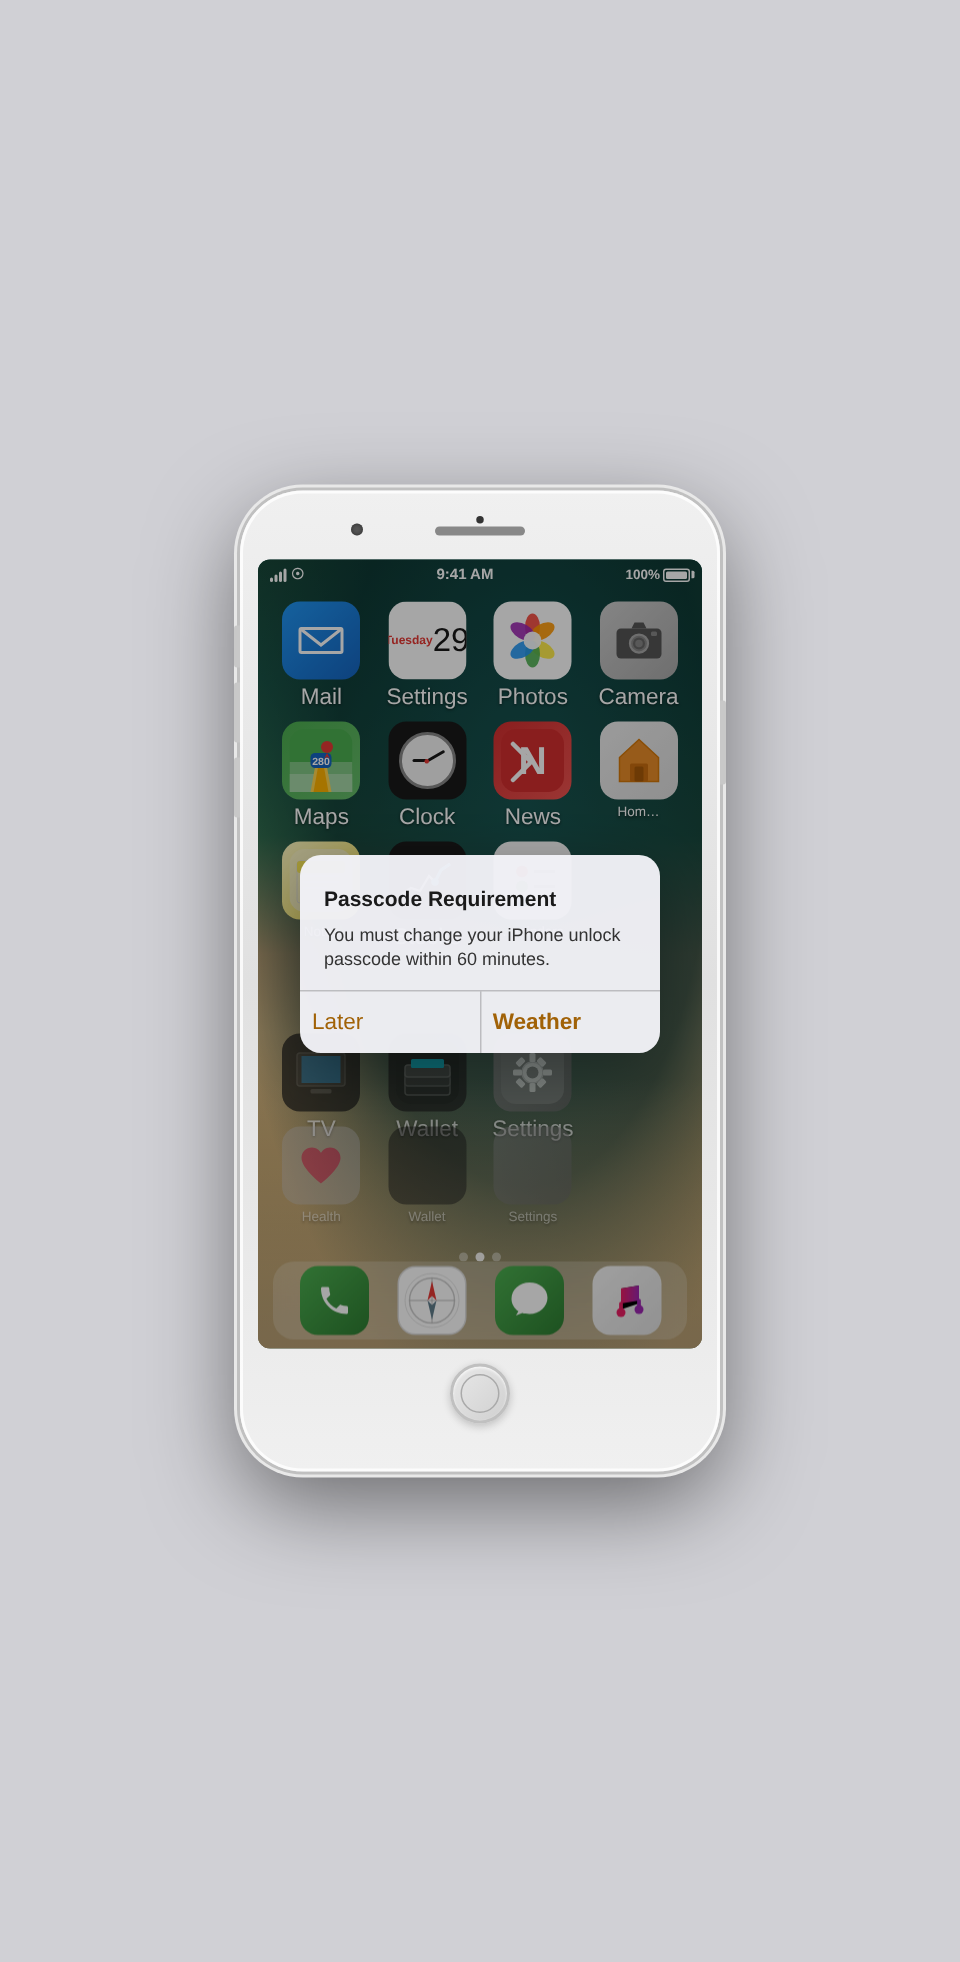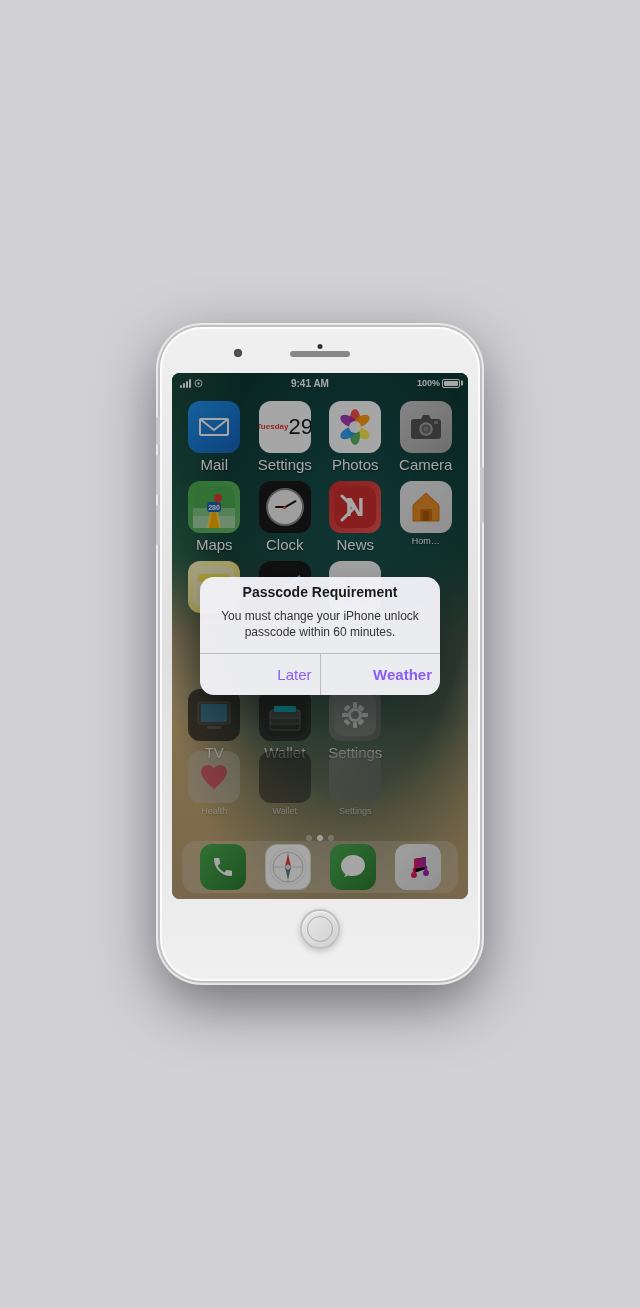--- a/index.html
+++ b/index.html
@@ -316,22 +316,21 @@
       z-index: 20;
     }
     .alert-box {
       width: 240px;
       background: rgba(242,242,247,0.97);
       border-radius: 14px;
       overflow: hidden;
       box-shadow: 0 10px 40px rgba(0,0,0,0.3);
     }
     .alert-content {
-      padding: 6px 16px 12px;
-      text-align: center;
+      padding: 20px 16px 12px;
     }
     .alert-title {
       font-size: 14px;
       font-weight: 700;
       color: #1a1a1a;
       margin-bottom: 6px;
       line-height: 1.3;
     }
     .alert-message {
       font-size: 12px;
@@ -341,24 +340,24 @@
     .alert-divider-h {
       height: 0.5px;
       background: rgba(0,0,0,0.2);
     }
     .alert-buttons {
       display: flex;
     }
     .alert-btn {
       flex: 1;
       padding: 12px 8px;
-      text-align: right;
+      text-align: left;
       font-size: 15px;
       font-weight: 400;
-      color: #8b5cf6;
+      color: #a16207;
       cursor: pointer;
       background: transparent;
       border: none;
       font-family: -apple-system, 'Helvetica Neue', sans-serif;
     }
     .alert-btn:first-child {
       border-right: 0.5px solid rgba(0,0,0,0.2);
     }
     .alert-btn.bold { font-weight: 600; }
 

